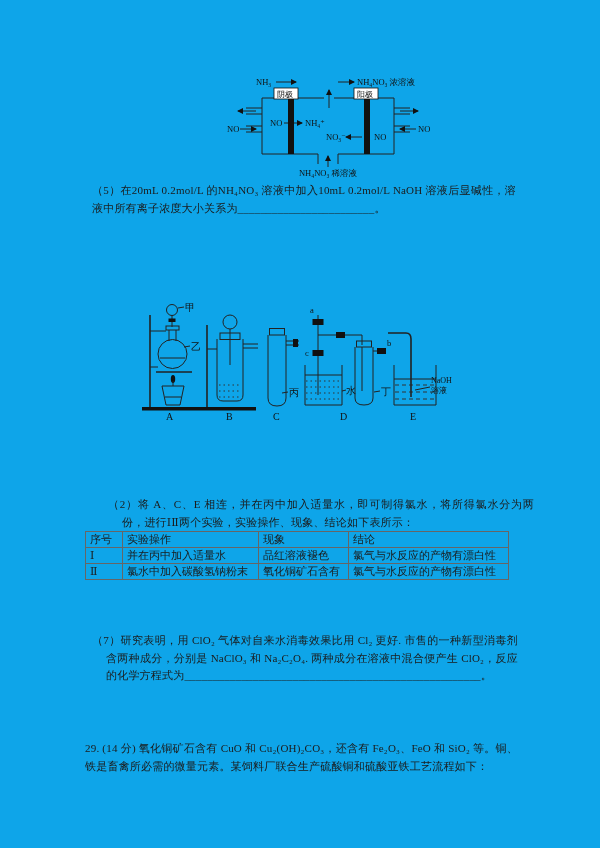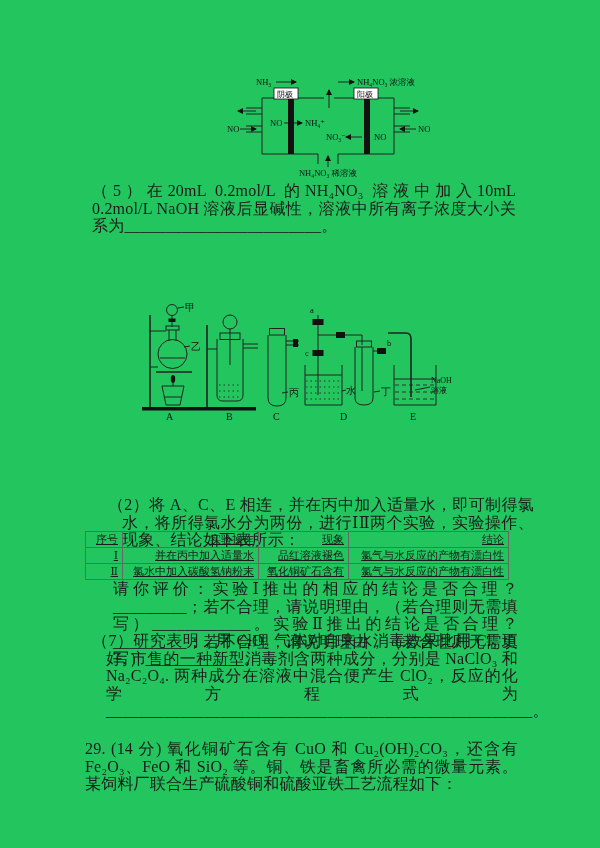--- a/index.html
+++ b/index.html
@@ -1,34 +1,34 @@
 <!DOCTYPE html>
 <html><head>
 <meta charset="utf-8">
 <style>
   * { margin:0; padding:0; box-sizing:border-box; }
   html,body { background:#ffffff; }
   .page {
-    position:relative; width:600px; height:848px; background:#22c55e;
+    position:relative; width:600px; height:848px; background:#0ea5e9;
     font-family:"Liberation Serif","DejaVu Serif","DejaVu Sans",serif;
     color:#1b1b1b; overflow:hidden;
   }
   .para {
-    position:absolute; font-size:16px; line-height:17.5px;
+    position:absolute; font-size:11px; line-height:17.5px;
     text-align:justify; letter-spacing:0.2px;
   }
   .hang { padding-left:14px; text-indent:-14px; }
   .qtable {
     position:absolute; left:85px; top:531px; width:423px;
     border-collapse:collapse; table-layout:fixed;
     font-size:11px; line-height:13px;
   }
   .qtable th, .qtable td {
-    border:1px solid #666; font-weight:normal; text-align:right;
-    padding:1px 4px; height:15px; white-space:nowrap; overflow:hidden;text-decoration:underline;
+    border:1px solid #666; font-weight:normal; text-align:left;
+    padding:1px 4px; height:15px; white-space:nowrap; overflow:hidden;
   }
   .c0{width:37px}.c1{width:136px}.c2{width:90px}.c3{width:160px}
   svg { position:absolute; }
   svg text { font-size:8.5px; fill:#111; font-family:"Liberation Serif","DejaVu Serif","DejaVu Sans",serif; }
   svg .big { font-size:10px; }
   .ln { stroke:#222; stroke-width:1; fill:none; }
   .ln2 { stroke:#222; stroke-width:1.6; fill:none; }
   .blk { fill:#111; stroke:none; }
   .dots { stroke:#333; stroke-width:1; stroke-dasharray:1.5 3; fill:none; }
   .dash { stroke:#333; stroke-width:1; stroke-dasharray:4 3; fill:none; }
@@ -234,19 +234,18 @@
     </tr>
     <tr>
       <td>Ⅱ</td>
       <td>氯水中加入碳酸氢钠粉末</td>
       <td>氧化铜矿石含有</td>
       <td>氯气与水反应的产物有漂白性</td>
     </tr>
   </tbody>
     </table>
 
-  <div class="para" style="left:113px; top:580px; width:405px;">请你评价：实验Ⅰ推出的相应的结论是否合理？_________；若不合理，请说明理由，（若合理则无需填写）____________。实验Ⅱ推出的结论是否合理？_________；若不合理，请说明理由，（若合理则无需填写）____________。</div>
 
   <div class="para hang" style="left:92px; top:632px; width:426px;">（7）研究表明，用 ClO₂ 气体对自来水消毒效果比用 Cl₂ 更好. 市售的一种新型消毒剂含两种成分，分别是 NaClO₃ 和 Na₂C₂O₄. 两种成分在溶液中混合便产生 ClO₂，反应的化学方程式为____________________________________________________。</div>
 
   <div class="para" style="left:85px; top:740px; width:433px;">29. (14 分) 氧化铜矿石含有 CuO 和 Cu₂(OH)₂CO₃，还含有 Fe₂O₃、FeO 和 SiO₂ 等。铜、铁是畜禽所必需的微量元素。某饲料厂联合生产硫酸铜和硫酸亚铁工艺流程如下：</div>
 
 </div>
 
 </body></html>

